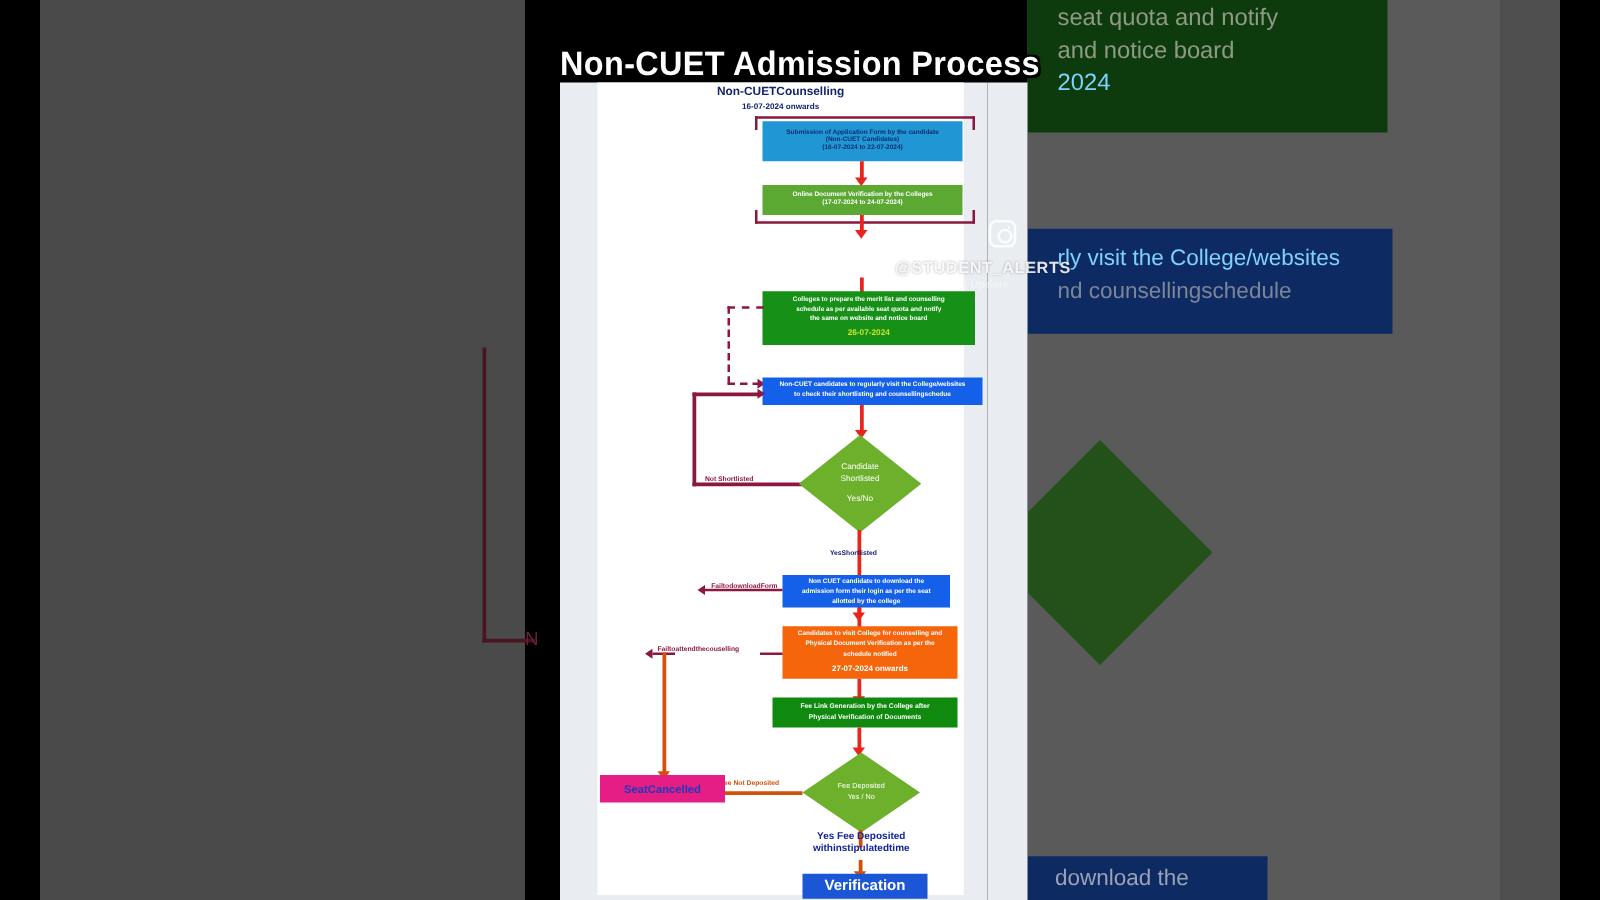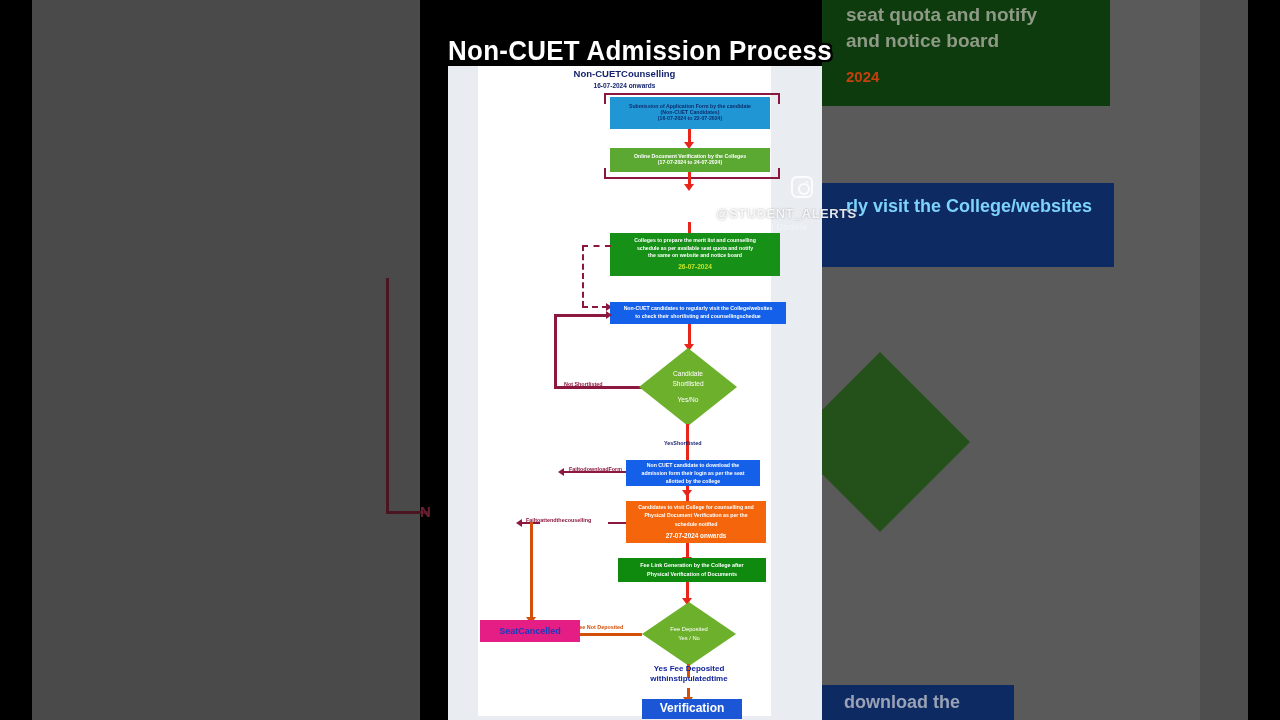--- a/index.html
+++ b/index.html
@@ -14,21 +14,21 @@
   .bg-band.right{right:80px;left:822px;background:#5a5a5a;}
   .bg-band.right2{right:32px;width:48px;background:#4e4e4e;}
   .bg-band.leftdark{left:0;width:32px;background:#000;}
 
   
   .bg-shape{position:absolute;opacity:.55;}
   .bg-green-box{background:#0d3b0d;}
   .bg-blue-box{background:#0e2a63;}
   .bg-green-dia{background:#24501a;}
   .bg-txt{
-    color:#b9c4b0;font-weight:bold;white-space:nowrap;
+    color:#b9c4b0;font-weight:normal;white-space:nowrap;
     font-family:"Liberation Sans", sans-serif;
   }
   .bg-line{position:absolute;border-color:#4a1420;}
 
   
   .card-outer{
     position:absolute;left:448px;top:66px;width:342px;height:654px;
     background:#e9edf2;
   }
   .card{
@@ -132,24 +132,25 @@
   <div class="bg-band right"></div>
   <div class="bg-band right2"></div>
 
   <div class="bg-line" style="position:absolute;left:386px;top:278px;width:3px;height:236px;background:#4a1420;"></div>
   <div class="bg-line" style="position:absolute;left:386px;top:511px;width:42px;height:3px;background:#4a1420;"></div>
   <div class="bg-txt" style="position:absolute;left:420px;top:503px;font-size:15px;color:#6a2030;">N</div>
 
   <div class="bg-shape bg-green-box" style="left:822px;top:0px;width:288px;height:106px;opacity:1;"></div>
   <div class="bg-txt" style="position:absolute;left:846px;top:4px;font-size:19px;color:#8f9a86;">seat quota and notify</div>
   <div class="bg-txt" style="position:absolute;left:846px;top:30px;font-size:19px;color:#8f9a86;">and notice board</div>
-  <div class="bg-txt" style="position:absolute;left:846px;top:68px;font-size:15px;color:#c2410c;">2024</div>
+  <div class="bg-txt" style="position:absolute;left:846px;top:56px;font-size:19px;color:#7dd3fc;">2024</div>
 
   <div class="bg-shape bg-blue-box" style="left:822px;top:183px;width:292px;height:84px;opacity:1;"></div>
   <div class="bg-txt" style="position:absolute;left:846px;top:196px;font-size:18px;color:#7dd3fc;">rly visit the College/websites</div>
+  <div class="bg-txt" style="position:absolute;left:846px;top:222px;font-size:18px;color:#7d8697;">nd counsellingschedule</div>
 
   <div class="bg-shape bg-green-dia" style="left:790px;top:352px;width:180px;height:180px;opacity:1;clip-path:polygon(50% 0,100% 50%,50% 100%,0 50%);"></div>
 
   <div class="bg-shape bg-blue-box" style="left:822px;top:685px;width:192px;height:35px;opacity:1;"></div>
   <div class="bg-txt" style="position:absolute;left:844px;top:692px;font-size:18px;color:#9aa2b5;">download the</div>
 </div>
 
 <div class="card-outer"></div>
 <div class="card-strip-r"></div>
 

